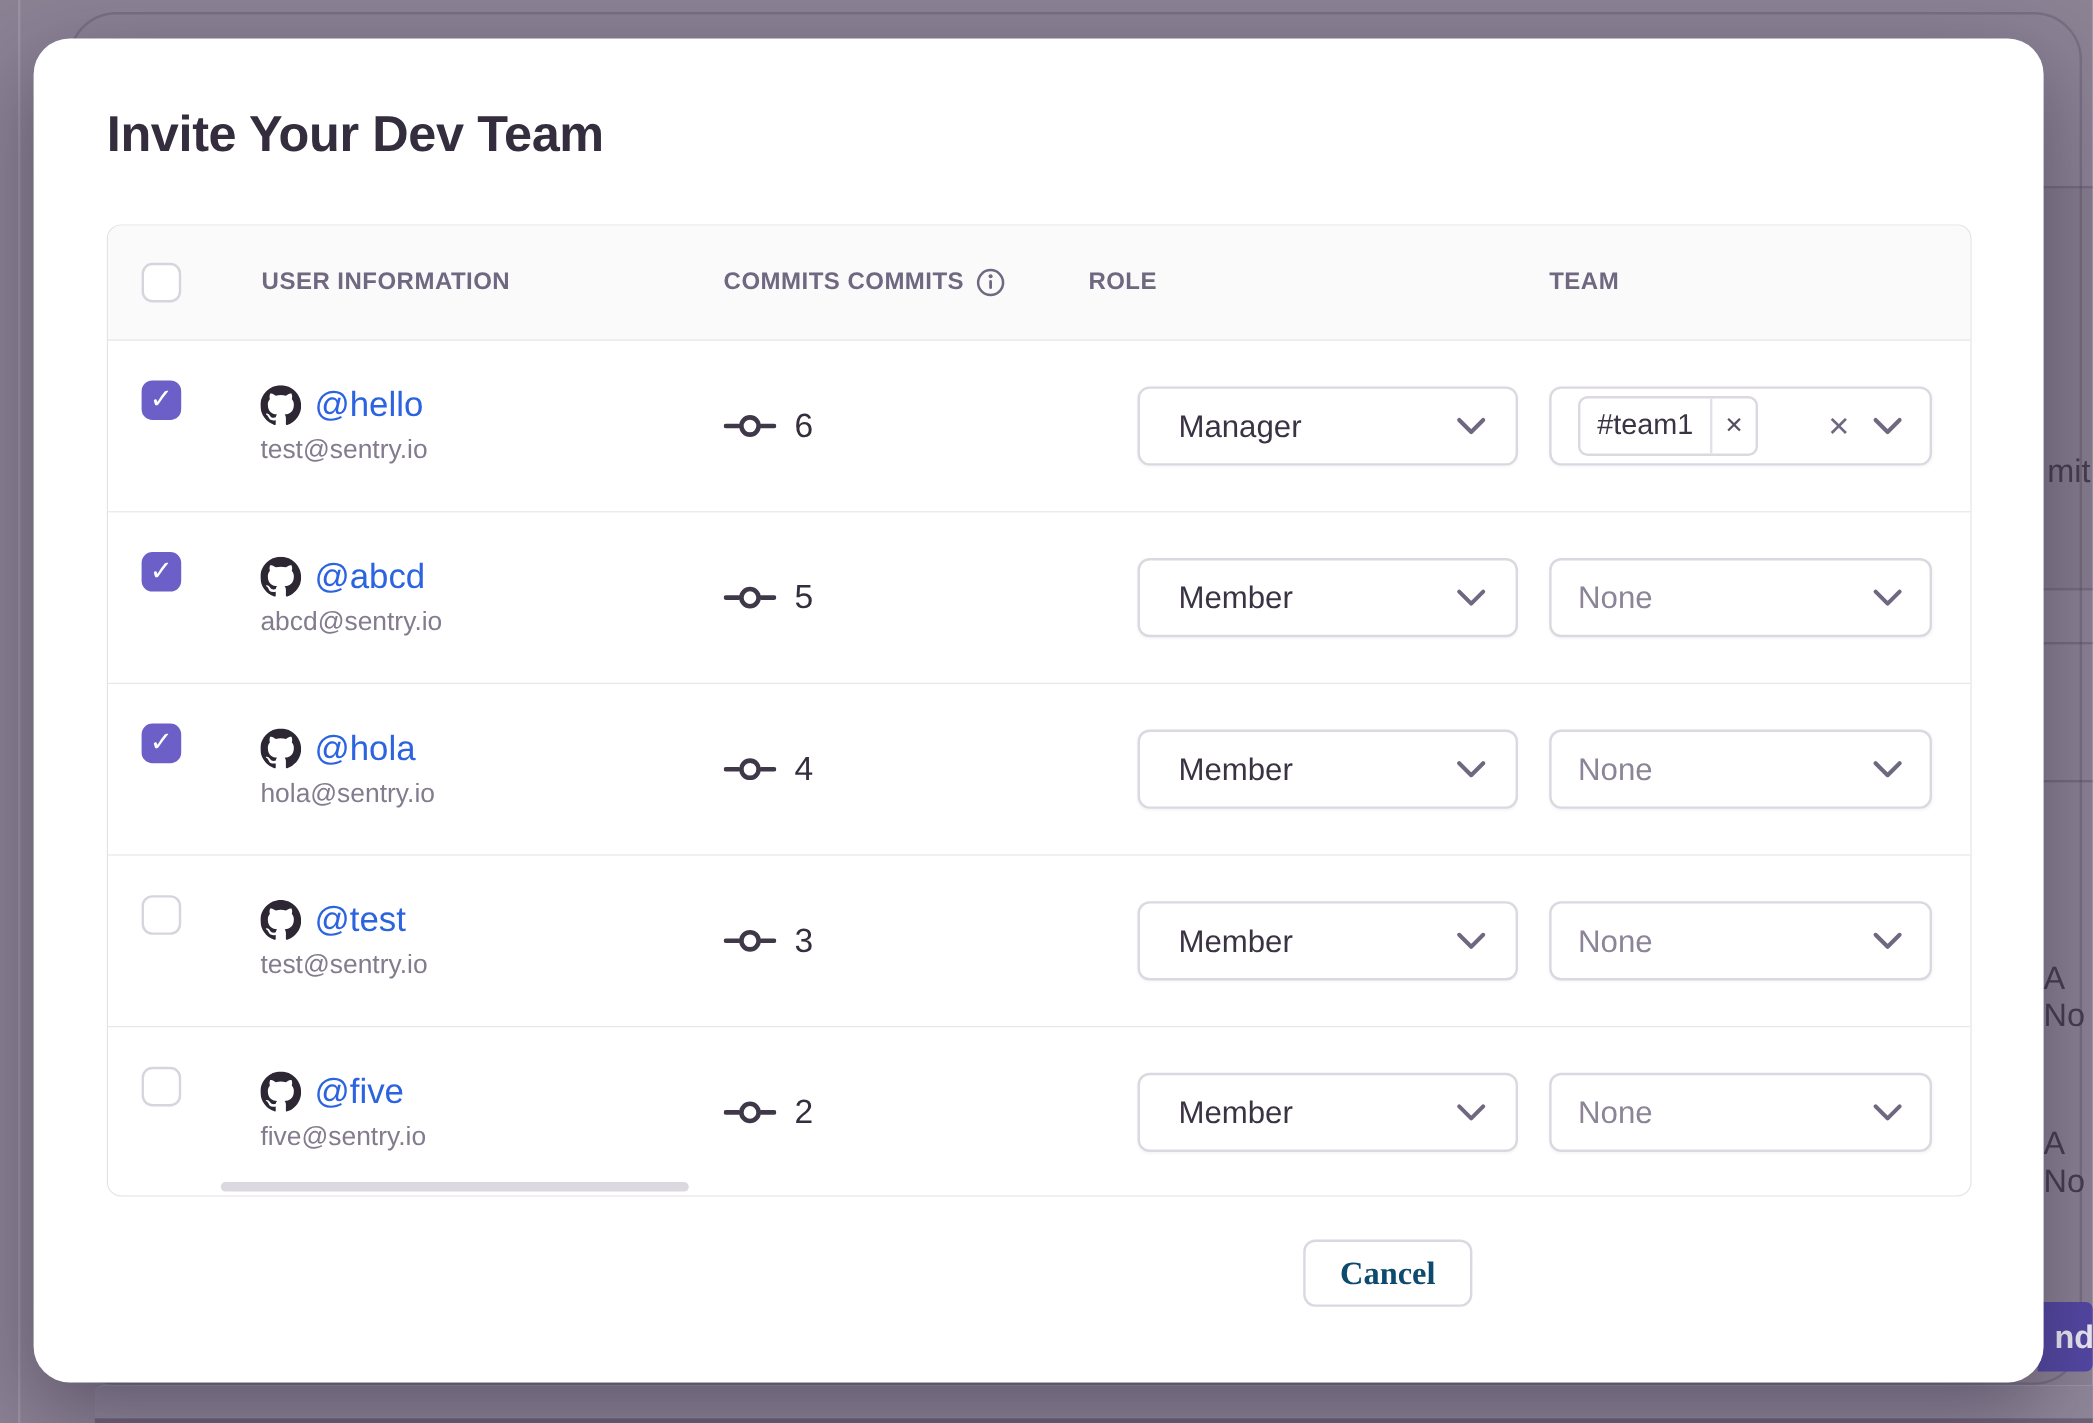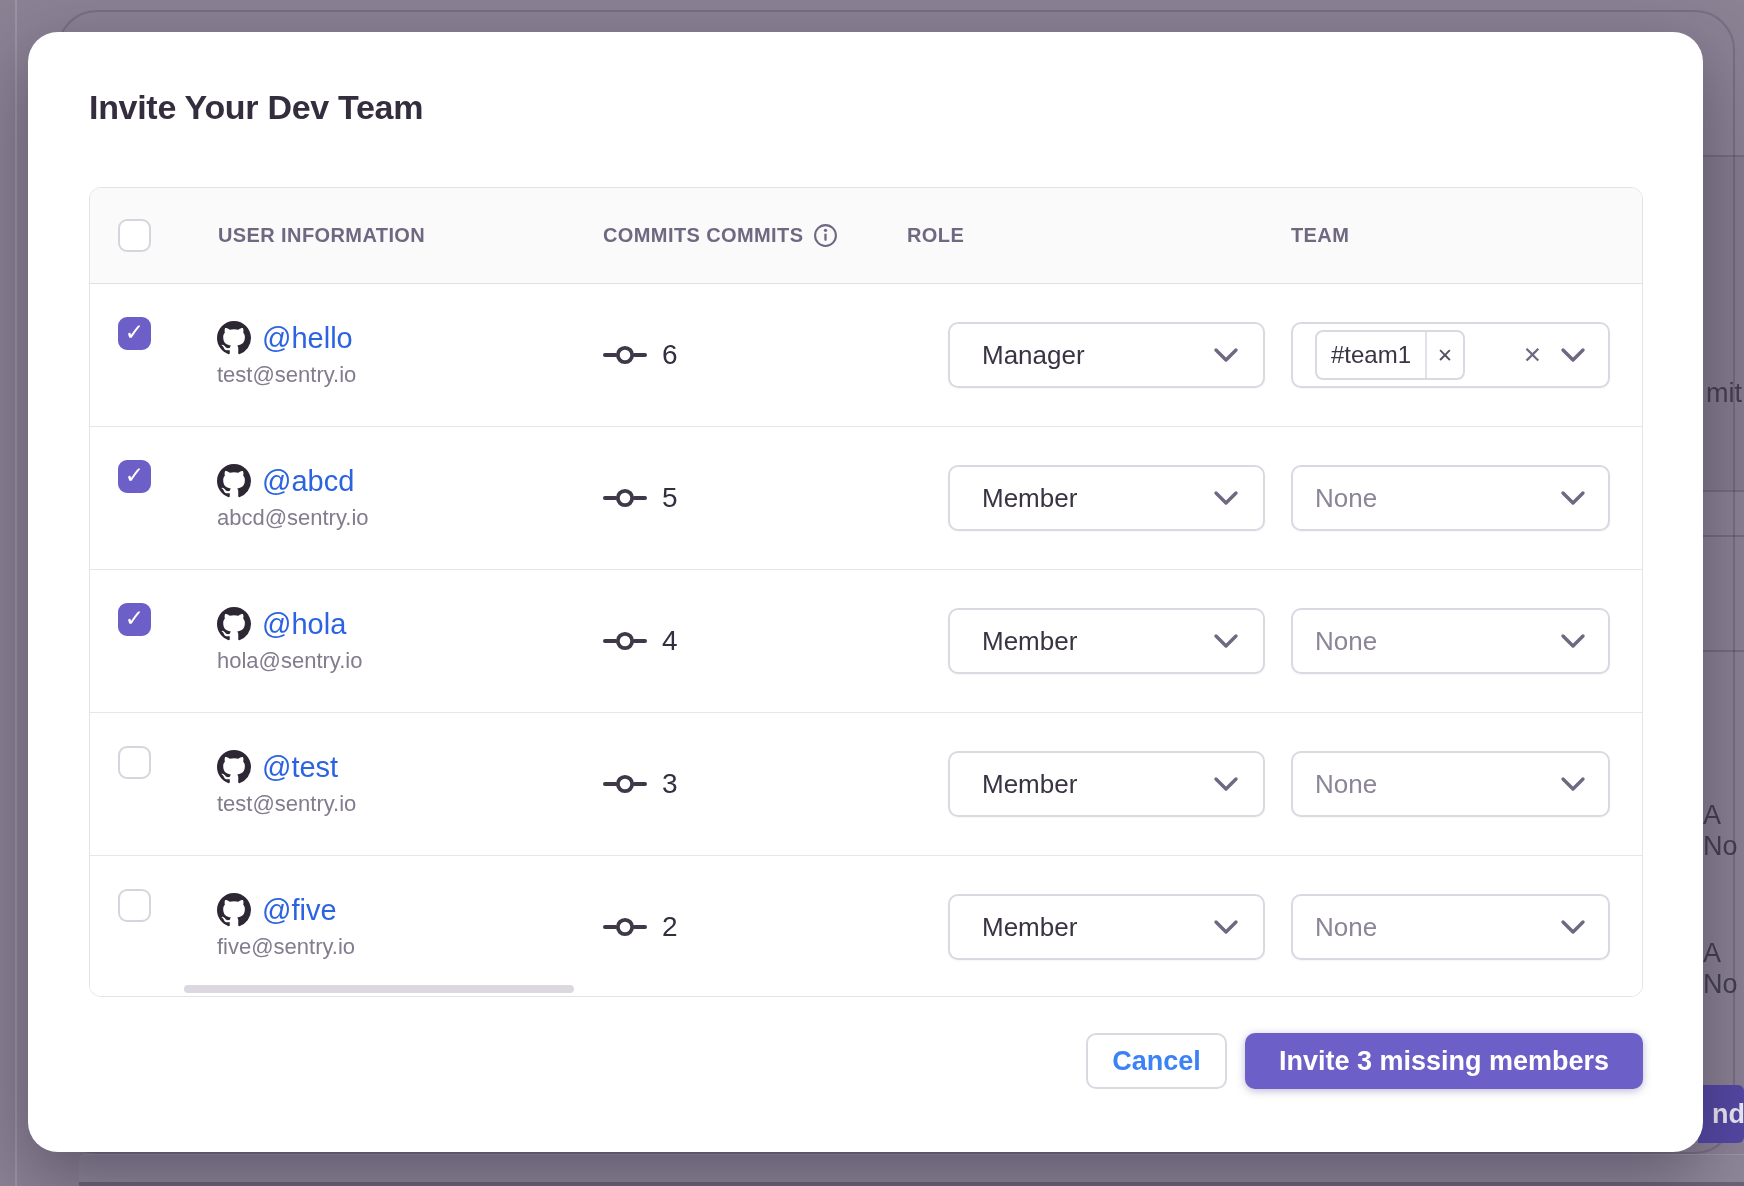--- a/index.html
+++ b/index.html
@@ -14,21 +14,21 @@
   .bd-line{position:absolute;left:1598px;width:146px;height:2px;background:rgba(62,54,76,.28);}
   .bd-band{position:absolute;left:1598px;top:157px;width:146px;height:333px;background:rgba(62,54,76,.07);}
   .bd-frag{position:absolute;font-size:27px;color:#443d4f;}
   .bd-btn{position:absolute;left:1698px;top:1085px;width:46px;height:58px;background:#5347a4;border-radius:0 6px 6px 0;
           display:flex;align-items:center;color:#efedf6;font-size:27px;font-weight:700;padding-left:14px;box-sizing:border-box;}
   .bd-bottom-band{position:absolute;left:79px;top:1154px;width:1665px;height:28px;background:#8f8799;border-top:1px solid #9d95a8;border-radius:8px 0 0 0;}
   .bd-bottom-strip{position:absolute;left:79px;top:1182px;width:1665px;height:4px;background:#6b6377;}
   
   .modal{position:absolute;left:28px;top:32px;width:1675px;height:1120px;background:#fff;border-radius:30px;
          box-shadow:0 24px 70px rgba(40,31,56,.45);z-index:10;}
-  .title{position:absolute;left:61px;top:56px;font-size:34px;font-weight:700;color:#342d3e;letter-spacing:-.3px;}
+  .title{position:absolute;left:61px;top:56px;font-size:42px;font-weight:700;color:#342d3e;letter-spacing:-.3px;}
   
   .table{position:absolute;left:61px;top:155px;width:1554px;height:810px;border:1px solid #e5e1e8;border-radius:12px;
          overflow:hidden;background:#fff;box-sizing:border-box;}
   .thead{position:relative;height:95px;background:#fafafb;border-bottom:1px solid #e3dfe6;}
   .th{position:absolute;top:0;height:95px;display:flex;align-items:center;gap:10px;
       font-size:20px;font-weight:700;color:#6f6880;letter-spacing:.4px;}
   .th-user{left:128px;} .th-commits{left:513px;} .th-role{left:817px;} .th-team{left:1201px;}
   .cb{position:absolute;left:28px;width:33px;height:33px;border-radius:9px;background:#fff;border:2px solid #d8d4dd;
       box-sizing:border-box;display:flex;align-items:center;justify-content:center;cursor:pointer;}
   .thead .cb{top:31px;}
@@ -55,21 +55,21 @@
   .chev{display:flex;align-items:center;}
   .team-tag{display:flex;align-items:stretch;height:46px;border:2px solid #dcd8e1;border-radius:8px;overflow:hidden;background:#fff;}
   .tag-label{display:flex;align-items:center;padding:0 14px;font-size:24px;color:#3a3343;}
   .tag-x{width:36px;display:flex;align-items:center;justify-content:center;border-left:2px solid #e4e0e8;
          font-size:19px;color:#554f61;cursor:pointer;}
   .clear-x{font-size:23px;color:#6f6880;cursor:pointer;margin-right:18px;}
   .scroll-thumb{position:absolute;left:94px;bottom:3px;width:390px;height:8px;background:#dcd8e0;border-radius:4px;}
   
   .btn{position:absolute;top:1001px;height:56px;border-radius:10px;display:flex;align-items:center;justify-content:center;
        font-size:27px;font-weight:700;box-sizing:border-box;cursor:pointer;}
-  .btn-cancel{right:476px;width:141px;background:#fff;border:2px solid #dcd8e1;color:#3b82f6;}
+  .btn-cancel{right:476px;width:141px;background:#fff;border:2px solid #dcd8e1;color:#0c4a6e;font-family:Liberation Serif, serif;}
   .btn-invite{right:60px;width:398px;background:#6C5FC7;color:#fff;box-shadow:0 2px 8px rgba(70,58,130,.35);}
 </style>
 </head>
 <body>
 
 <div class="bd-vline"></div>
 <div class="bd-card"></div>
 <div class="bd-band"></div>
 <div class="bd-line" style="top:155px"></div>
 <div class="bd-line" style="top:490px"></div>
@@ -325,14 +325,13 @@
                 <path d="M3 3 L13 13 L23 3" fill="none" stroke="#6f6880" stroke-width="3.4" stroke-linecap="round" stroke-linejoin="round"></path>
               </svg>
       </span>
     </div>
   </div>
       </div>
     <div class="scroll-thumb"></div>
   </div>
 
   <div class="btn btn-cancel">Cancel</div>
-  <div class="btn btn-invite">Invite 3 missing members</div>
 </div>
 
 </body></html>

